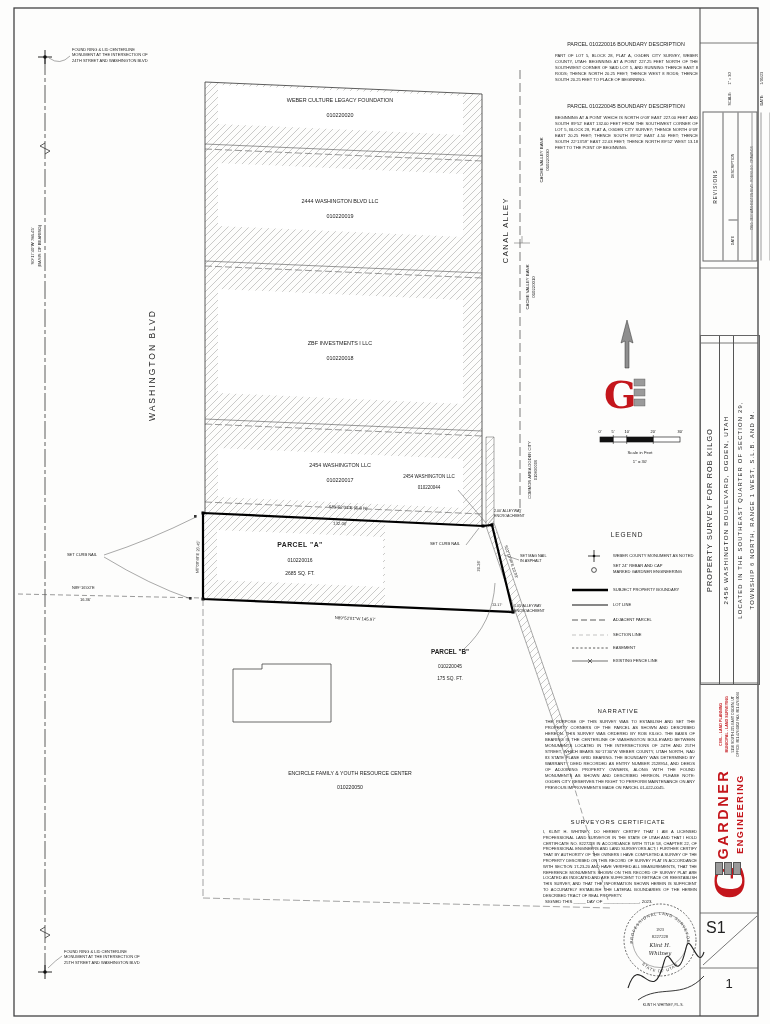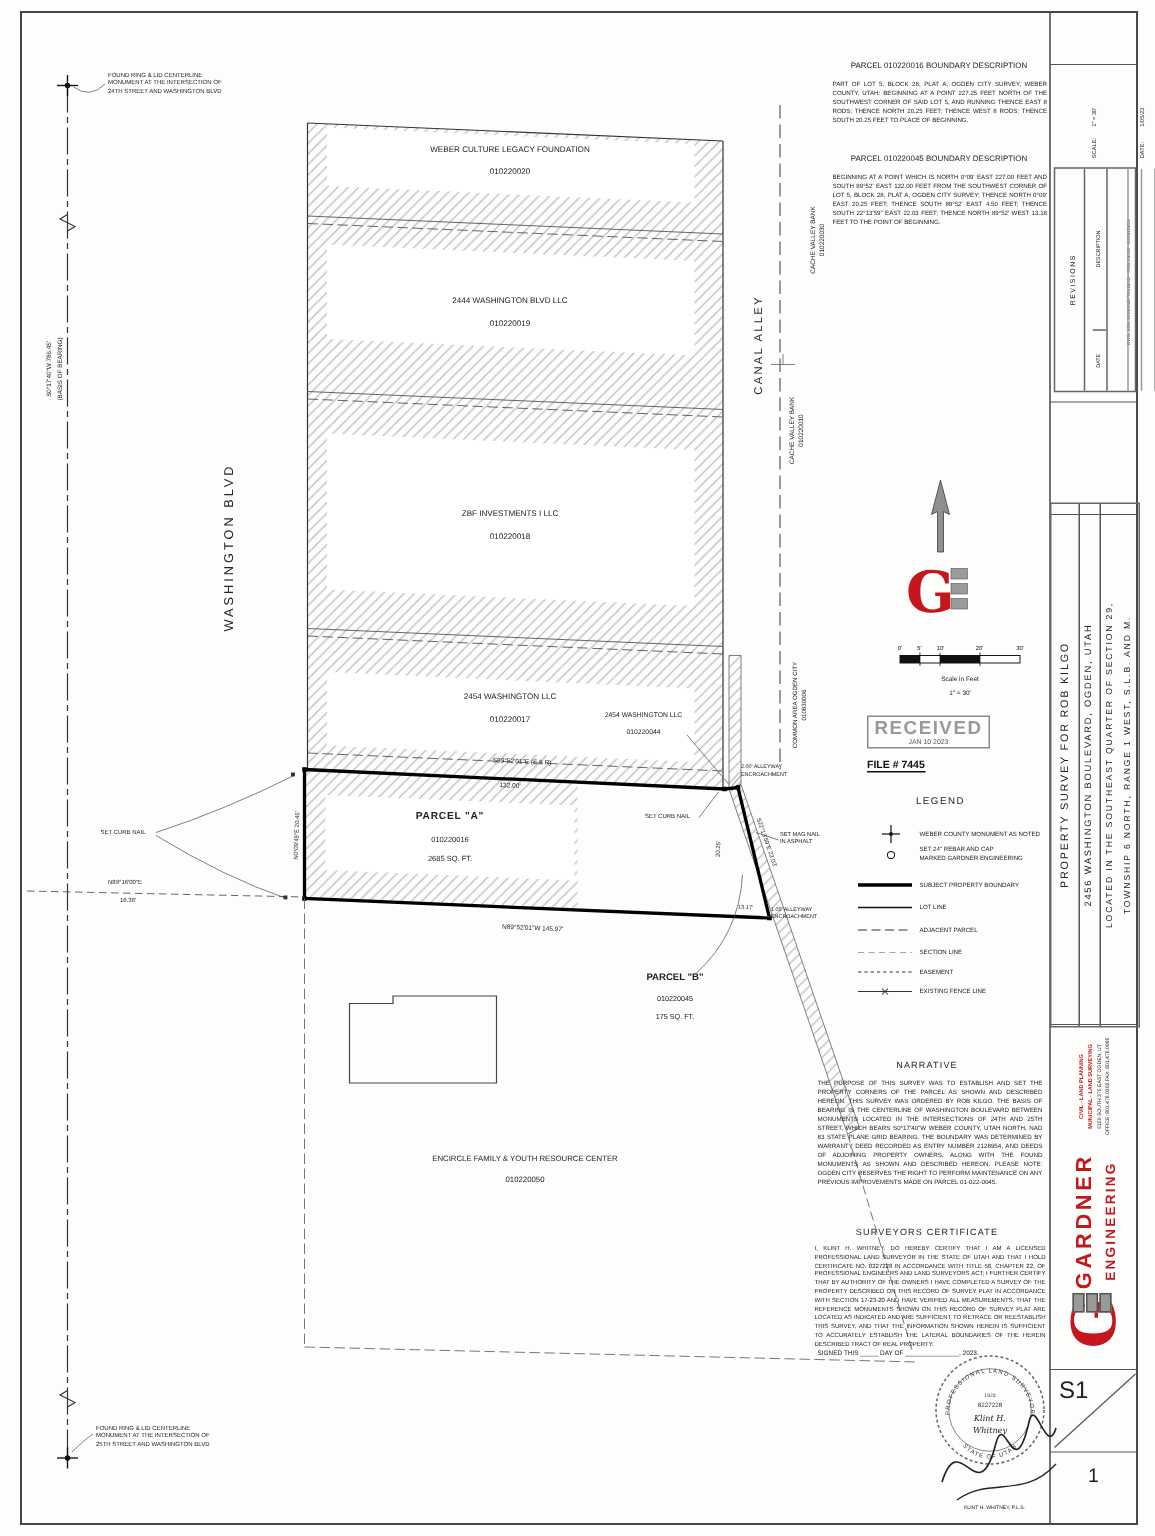--- a/index.html
+++ b/index.html
@@ -272,27 +272,20 @@
 <div class="t" style="left:520px;top:554px;width:42px;font-size:3.8px;">SET MAG NAIL
 IN ASPHALT</div>
 <div class="t" style="left:494px;top:509px;width:42px;font-size:3.6px;">2.00' ALLEYWAY
 ENCROACHMENT</div>
 <div class="t" style="left:514px;top:604px;width:42px;font-size:3.6px;">1.05' ALLEYWAY
 ENCROACHMENT</div>
 
 <div class="t c" style="left:600px;top:450px;width:80px;font-size:4.3px;">Scale in Feet</div>
 <div class="t c" style="left:600px;top:459px;width:80px;font-size:4.3px;">1" = 30'</div>
 
-<div class="stamp">
-  <div class="rc">
-    <div class="rw">RECEIVED</div>
-    <div class="dt">JAN 10 2023</div>
-  </div>
-  <span class="fl">FILE # 7445</span>
-</div>
 
 <div class="t c" style="left:577px;top:531px;width:100px;font-size:6.5px;letter-spacing:1px;">LEGEND</div>
 <div class="t" style="left:613px;top:553px;width:86px;font-size:4.1px;">WEBER COUNTY MONUMENT AS NOTED</div>
 <div class="t" style="left:613px;top:563px;width:86px;font-size:4.1px;">SET 24" REBAR AND CAP
 MARKED GARDNER ENGINEERING</div>
 <div class="t" style="left:613px;top:587px;width:86px;font-size:4.1px;">SUBJECT PROPERTY BOUNDARY</div>
 <div class="t" style="left:613px;top:602px;width:86px;font-size:4.1px;">LOT LINE</div>
 <div class="t" style="left:613px;top:617px;width:86px;font-size:4.1px;">ADJACENT PARCEL</div>
 <div class="t" style="left:613px;top:632px;width:86px;font-size:4.1px;">SECTION LINE</div>
 <div class="t" style="left:613px;top:645px;width:86px;font-size:4.1px;">EASEMENT</div>

